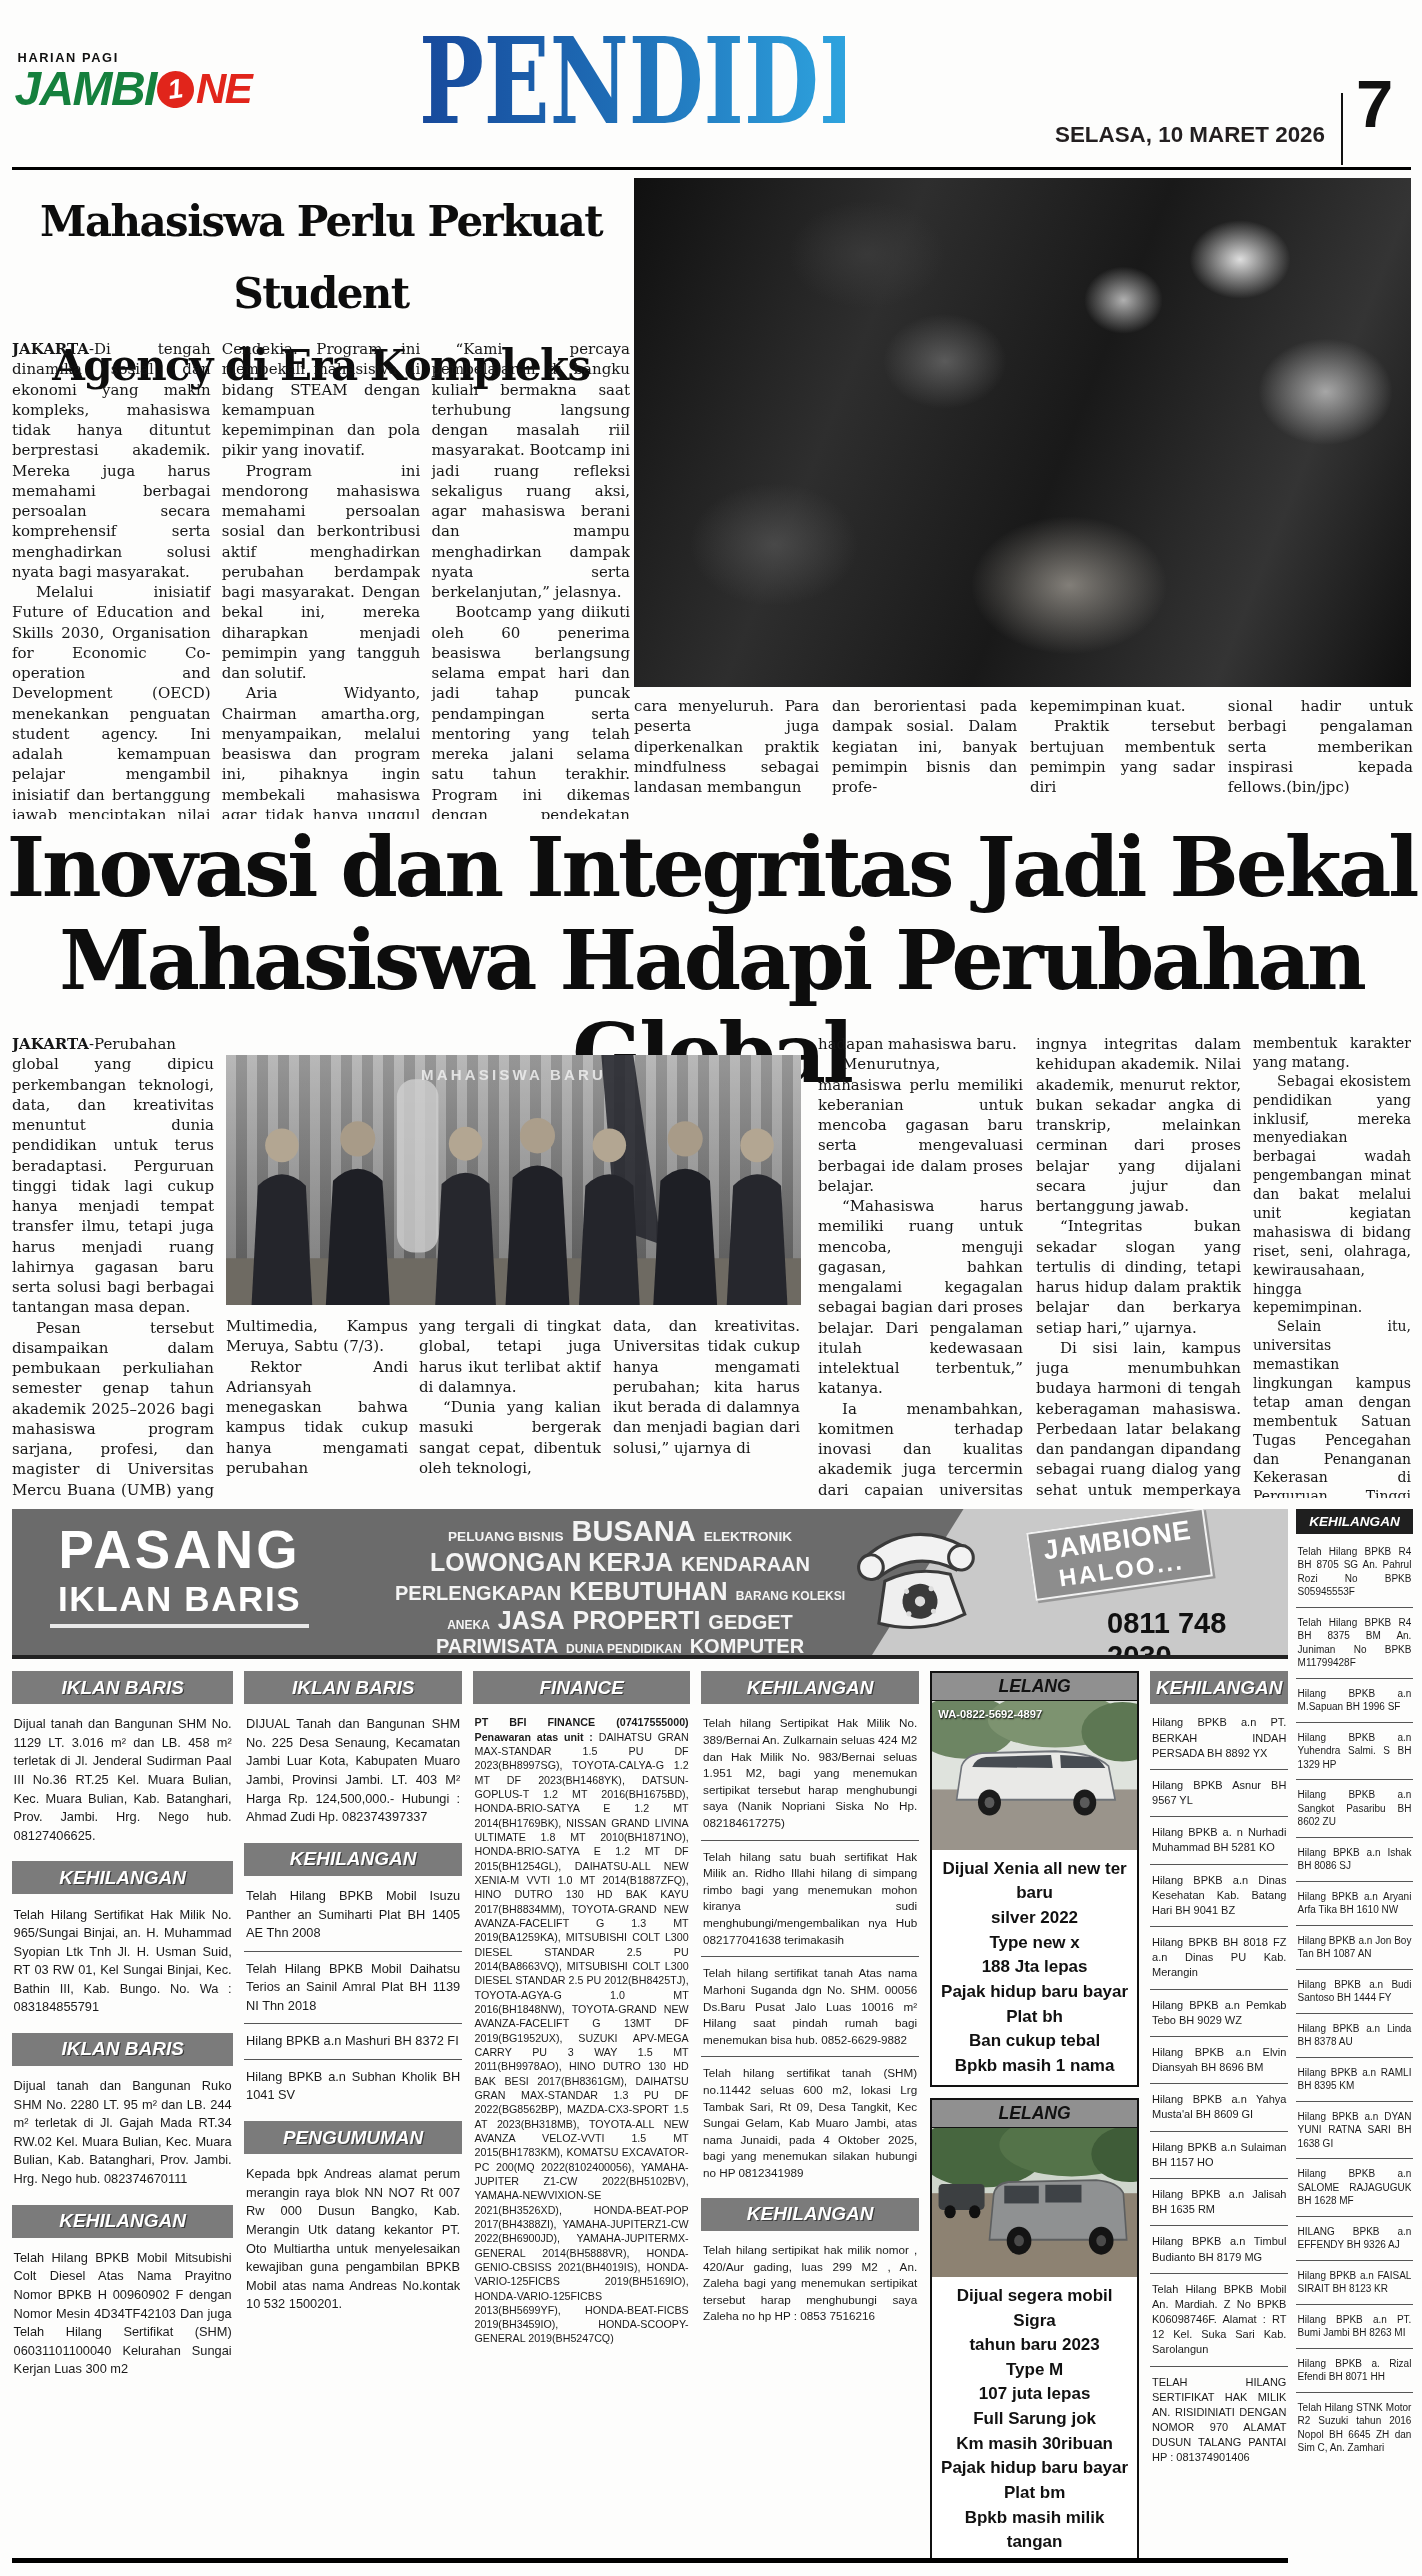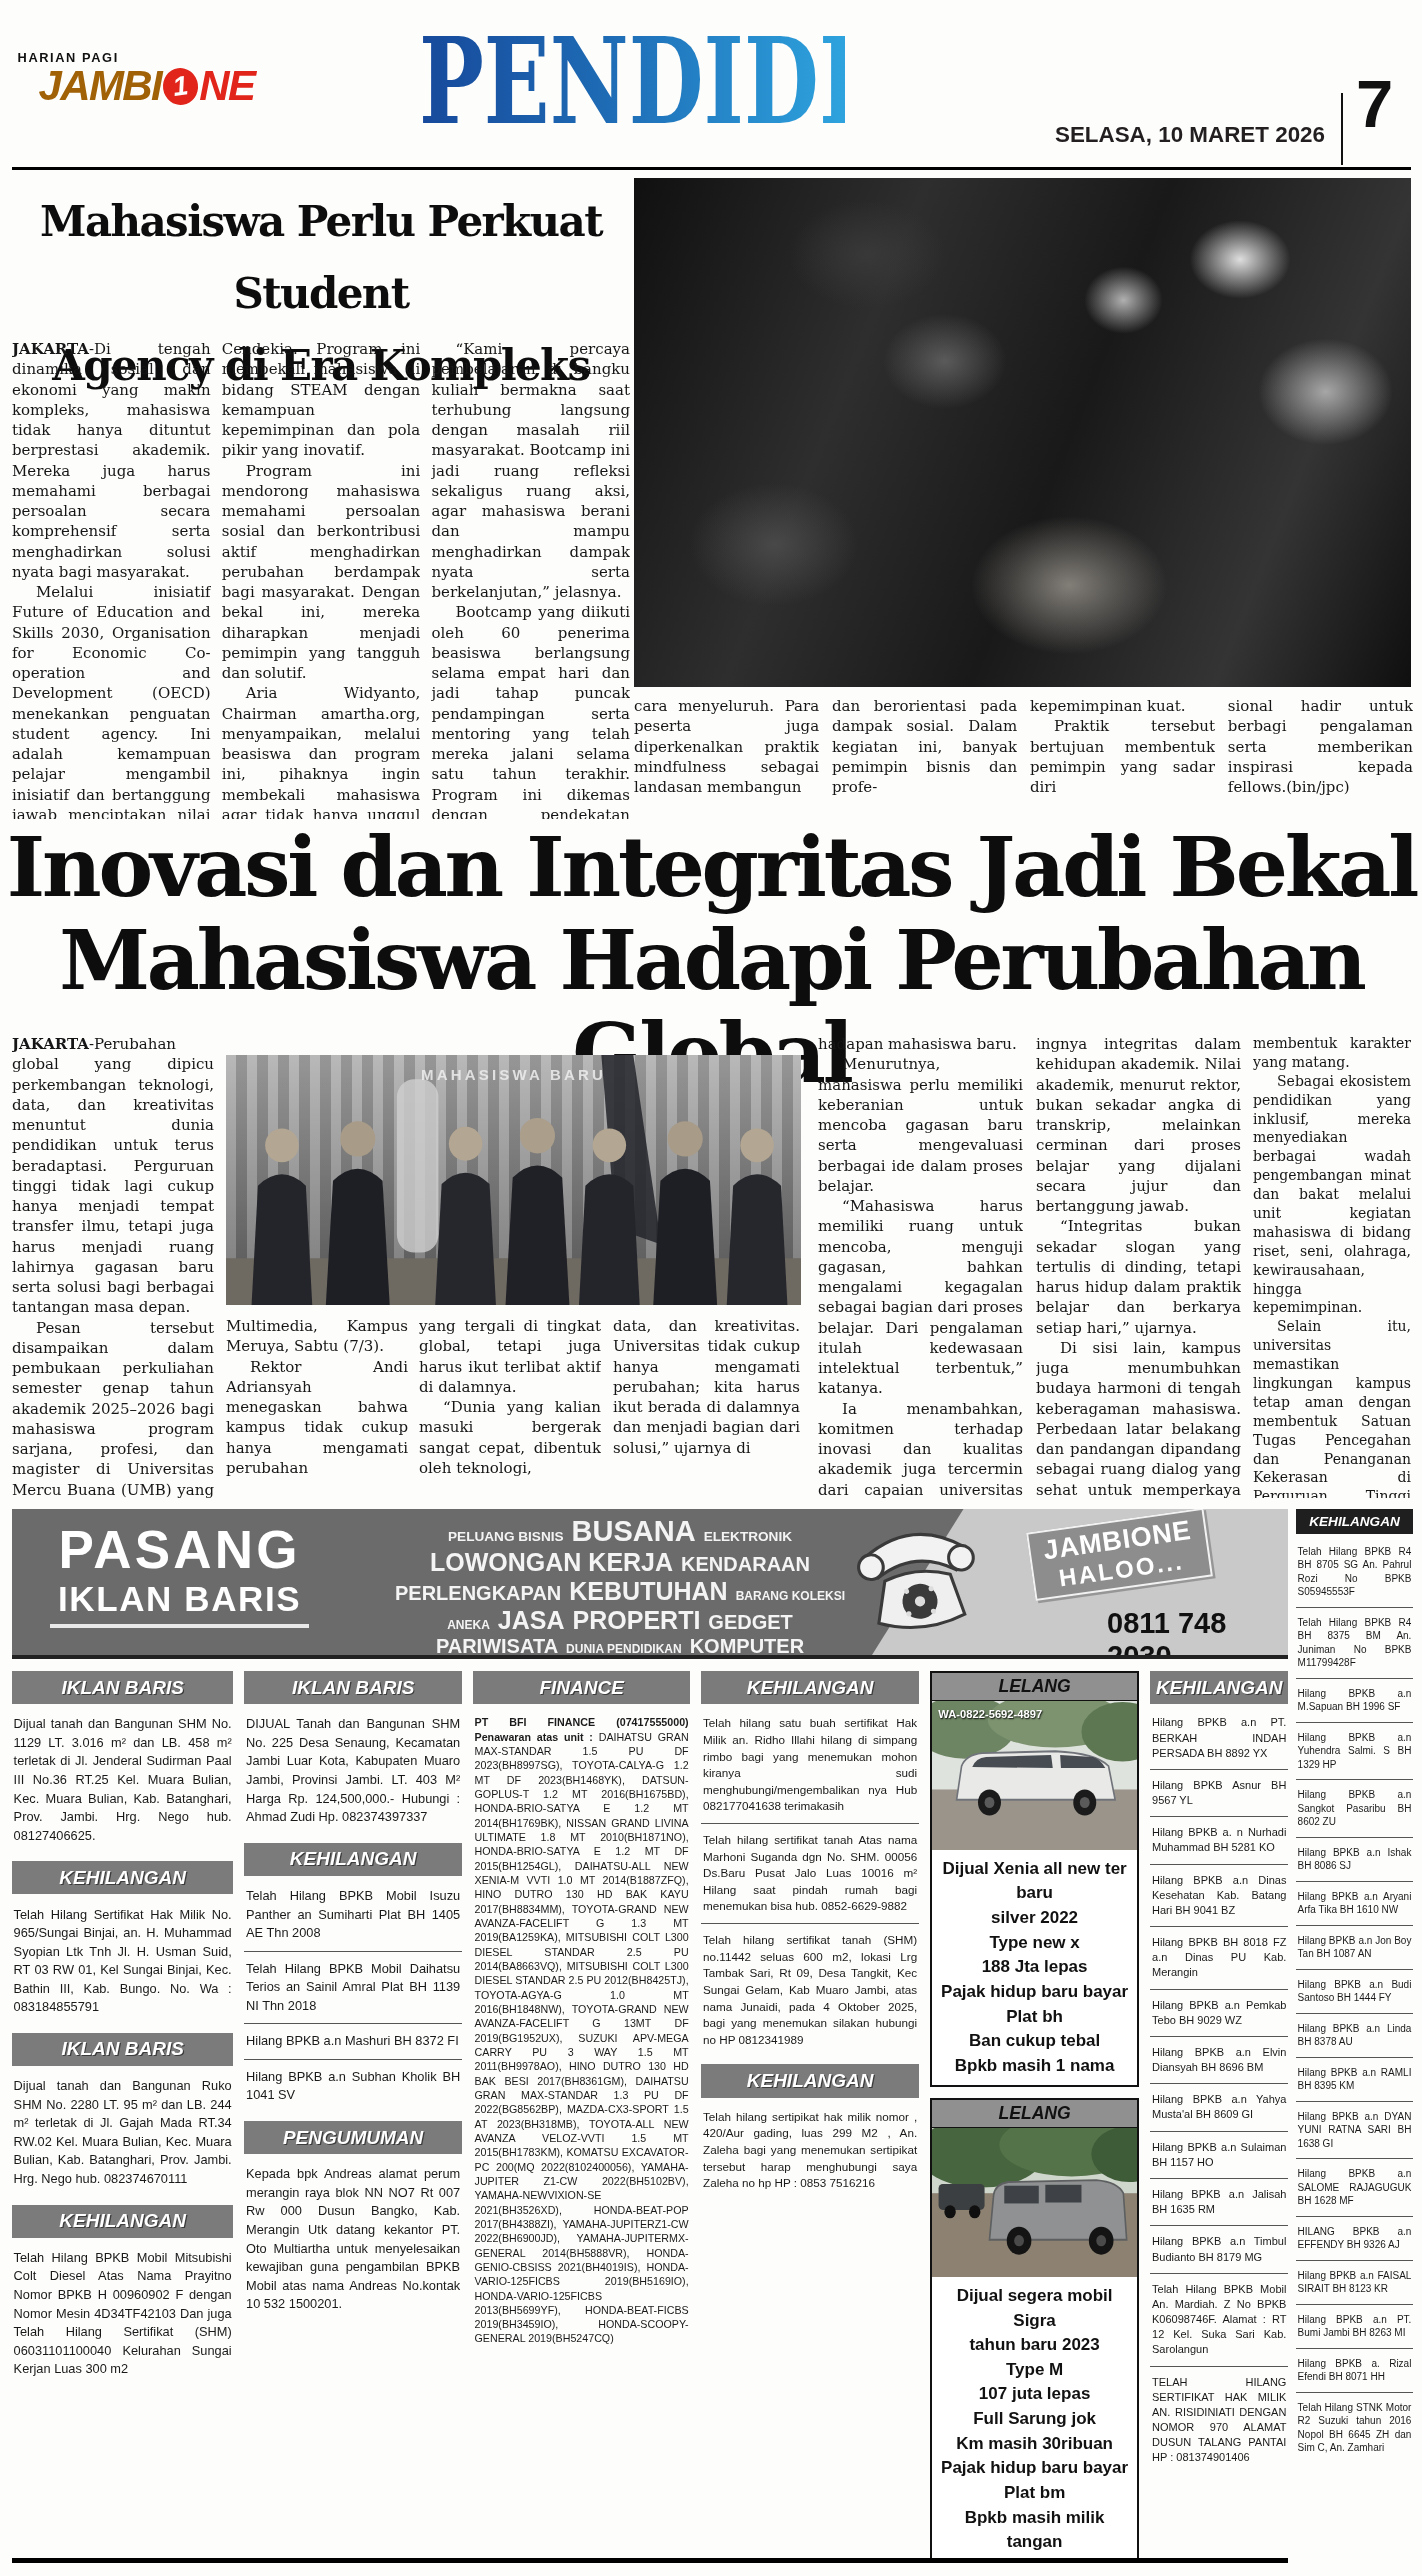--- a/index.html
+++ b/index.html
@@ -4,21 +4,21 @@
 <style>
   html,body{margin:0;padding:0;}
   body{width:1423px;height:2576px;position:relative;overflow:hidden;background:#fdfdfc;color:#111;
        font-family:"Liberation Sans",sans-serif;}
   .abs{position:absolute;}
 
   
   .masthead{left:14.4px;top:50px;width:240px;}
   .tagline{font-size:12.8px;font-weight:800;letter-spacing:1.6px;color:#111;margin-left:3.2px;}
   .logo-row{display:flex;align-items:center;font-style:italic;font-weight:900;line-height:1;}
-  .logo-jambi{font-size:42px;color:#a16207;letter-spacing:-1.6px;margin-left:24px;}
+  .logo-jambi{font-size:48px;color:#15803d;letter-spacing:-1.6px;}
   .logo-one{width:37px;height:37px;border-radius:50%;background:#e1251b;color:#fff;display:flex;
             align-items:center;justify-content:center;font-size:27px;margin:0 1.6px;transform:rotate(-8deg);}
   .logo-ne{font-size:42px;color:#e1251b;letter-spacing:-1.6px;}
   .section-title{left:336px;top:4.8px;width:592px;height:156px;text-align:center;
     font-family:"DejaVu Serif",serif;font-weight:bold;font-size:120px;line-height:152px;
     transform:scaleX(0.72);transform-origin:center;
     background:linear-gradient(90deg,#17499b 0%,#1e6cb5 45%,#2ea3de 100%);
     -webkit-background-clip:text;background-clip:text;color:transparent;white-space:nowrap;}
   .page-date{left:1000px;top:122px;width:325px;text-align:right;font-size:22.4px;font-weight:800;color:#231f20;}
   .hdr-vline{left:1341px;top:93px;width:2.4px;height:72px;background:#111;}
@@ -308,20 +308,21 @@
       <div class="c-ad">Hilang BPKB a.n Subhan Kholik BH 1041 SV</div>
       <div class="c-head">PENGUMUMAN</div>
       <div class="c-ad">Kepada bpk Andreas alamat perum merangin raya blok NN NO7 Rt 007 Rw 000 Dusun Bangko, Kab. Merangin Utk datang kekantor PT. Oto Multiartha untuk menyelesaikan kewajiban guna pengambilan BPKB Mobil atas nama Andreas No.kontak 10 532 1500201.</div>
     </div>
   <div class="c-col c-w3 col3-t">
       <div class="c-head">FINANCE</div>
       <div class="c-ad"><b>PT BFI FINANCE (07417555000) Penawaran atas unit : </b>DAIHATSU GRAN MAX-STANDAR 1.5 PU DF 2023(BH8997SG), TOYOTA-CALYA-G 1.2 MT DF 2023(BH1468YK), DATSUN-GOPLUS-T 1.2 MT 2016(BH1675BD), HONDA-BRIO-SATYA E 1.2 MT 2014(BH1769BK), NISSAN GRAND LIVINA ULTIMATE 1.8 MT 2010(BH1871NO), HONDA-BRIO-SATYA E 1.2 MT DF 2015(BH1254GL), DAIHATSU-ALL NEW XENIA-M VVTI 1.0 MT 2014(B1887ZFQ), HINO DUTRO 130 HD BAK KAYU 2017(BH8834MM), TOYOTA-GRAND NEW AVANZA-FACELIFT G 1.3 MT 2019(BA1259KA), MITSUBISHI COLT L300 DIESEL STANDAR 2.5 PU 2014(BA8663VQ), MITSUBISHI COLT L300 DIESEL STANDAR 2.5 PU 2012(BH8425TJ), TOYOTA-AGYA-G 1.0 MT 2016(BH1848NW), TOYOTA-GRAND NEW AVANZA-FACELIFT G 13MT DF 2019(BG1952UX), SUZUKI APV-MEGA CARRY PU 3 WAY 1.5 MT 2011(BH9978AO), HINO DUTRO 130 HD BAK BESI 2017(BH8361GM), DAIHATSU GRAN MAX-STANDAR 1.3 PU DF 2022(BG8562BP), MAZDA-CX3-SPORT 1.5 AT 2023(BH318MB), TOYOTA-ALL NEW AVANZA VELOZ-VVTI 1.5 MT 2015(BH1783KM), KOMATSU EXCAVATOR-PC 200(MQ 2022(8102400056), YAMAHA-JUPITER Z1-CW 2022(BH5102BV), YAMAHA-NEWVIXION-SE 2021(BH3526XD), HONDA-BEAT-POP 2017(BH4388ZI), YAMAHA-JUPITERZ1-CW 2022(BH6900JD), YAMAHA-JUPITERMX-GENERAL 2014(BH5888VR), HONDA-GENIO-CBSISS 2021(BH4019IS), HONDA-VARIO-125FICBS 2019(BH5169IO), HONDA-VARIO-125FICBS 2013(BH5699YF), HONDA-BEAT-FICBS 2019(BH3459IO), HONDA-SCOOPY-GENERAL 2019(BH5247CQ)</div>
     </div>
   <div class="c-col c-w4 col4-t">
       <div class="c-head">KEHILANGAN</div>
+      <div class="c-ad">Telah hilang Sertipikat Hak Milik No. 389/Bernai An. Zulkarnain seluas 424 M2 dan Hak Milik No. 983/Bernai seluas 1.951 M2, bagi yang menemukan sertipikat tersebut harap menghubungi saya (Nanik Nopriani Siska No Hp. 082184617275)</div>
       <div class="c-ad">Telah hilang satu buah sertifikat Hak Milik an. Ridho Illahi hilang di simpang rimbo bagi yang menemukan mohon kiranya sudi menghubungi/mengembalikan nya Hub 082177041638 terimakasih</div>
       <div class="c-ad">Telah hilang sertifikat tanah Atas nama Marhoni Suganda dgn No. SHM. 00056 Ds.Baru Pusat Jalo Luas 10016 m² Hilang saat pindah rumah bagi menemukan bisa hub. 0852-6629-9882</div>
       <div class="c-ad">Telah hilang sertifikat tanah (SHM) no.11442 seluas 600 m2, lokasi Lrg Tambak Sari, Rt 09, Desa Tangkit, Kec Sungai Gelam, Kab Muaro Jambi, atas nama Junaidi, pada 4 Oktober 2025, bagi yang menemukan silakan hubungi no HP 0812341989</div>
       <div class="c-head">KEHILANGAN</div>
       <div class="c-ad">Telah hilang sertipikat hak milik nomor , 420/Aur gading, luas 299 M2 , An. Zaleha bagi yang menemukan sertipikat tersebut harap menghubungi saya Zaleha no hp HP : 0853 7516216</div>
     </div>
   <div class="c-col c-w5 col5-t">
       <div class="lelang-card">
         <div class="c-head lelang-head">LELANG</div>
         <div class="lelang-photo">

